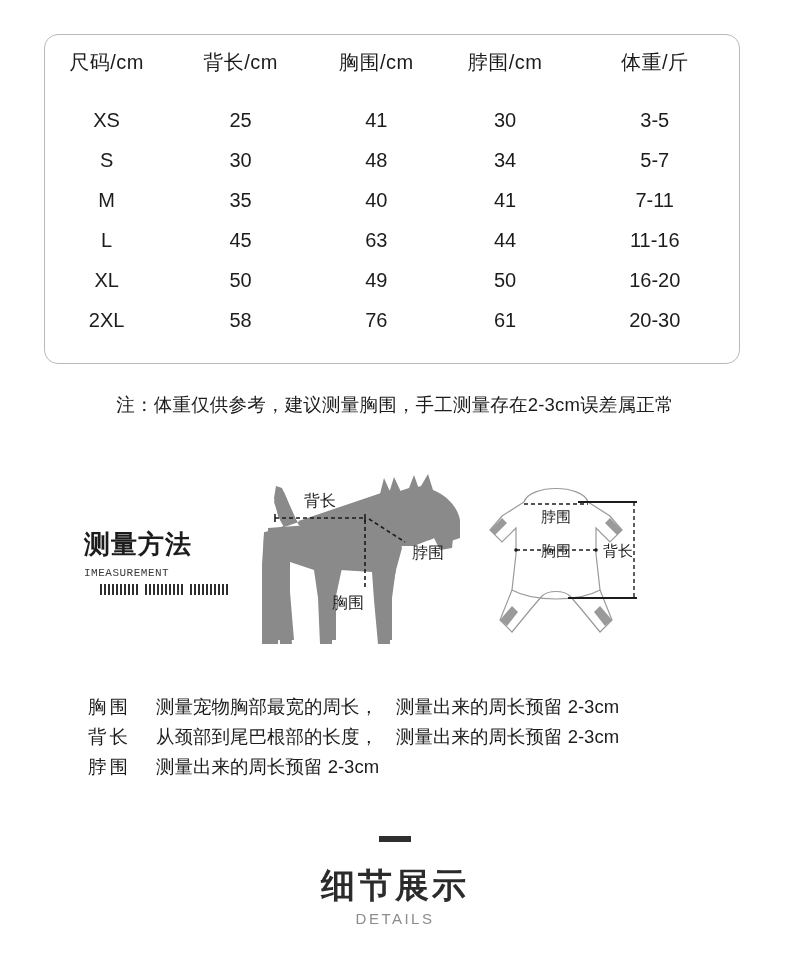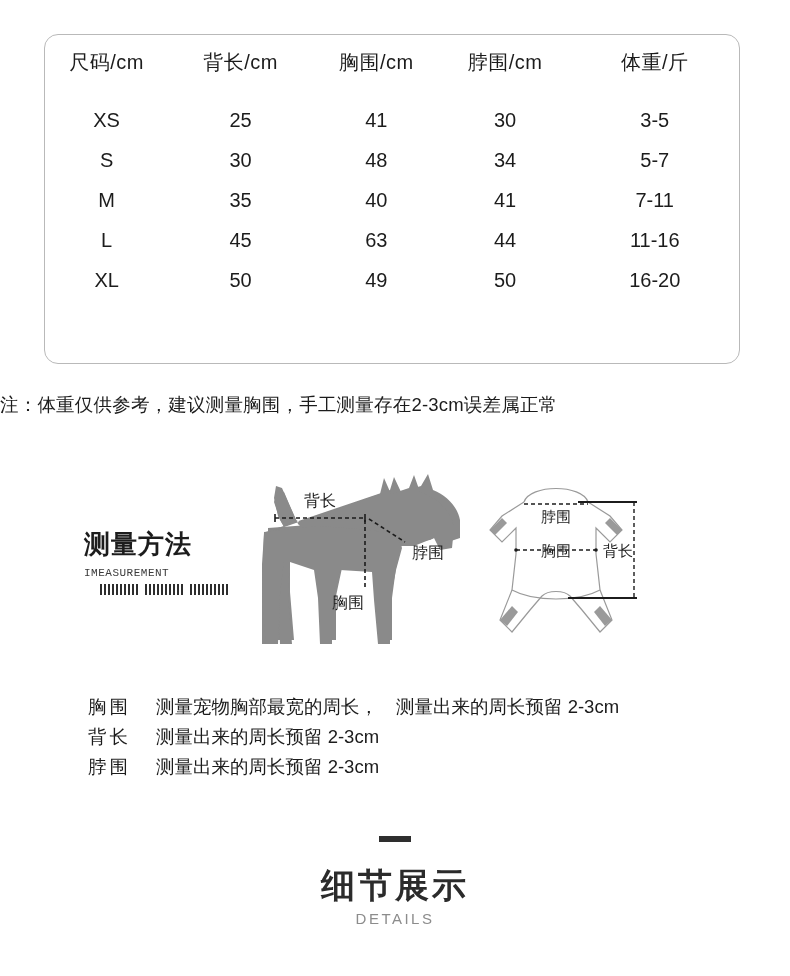--- a/index.html
+++ b/index.html
@@ -59,21 +59,21 @@
   .col-chest { width: 18.5%; }
   .col-neck  { width: 18.5%; }
   .col-wt    { width: 24.5%; }
 
   
   #table-note {
     position: absolute;
     left: 0;
     top: 392px;
     width: 790px;
-    text-align: left;
+    text-align: center;
     font-size: 18.5px;
     color: #1c1c1c;
     letter-spacing: 0.2px;
   }
 
   
   #measurement-heading {
     position: absolute;
     left: 84px;
     top: 530px;
@@ -234,20 +234,27 @@
       <td>63</td>
       <td>44</td>
       <td>11-16</td>
     </tr>
     <tr>
       <td>XL</td>
       <td>50</td>
       <td>49</td>
       <td>50</td>
       <td>16-20</td>
+    </tr>
+    <tr>
+      <td>2XL</td>
+      <td>58</td>
+      <td>76</td>
+      <td>61</td>
+      <td>20-30</td>
     </tr>
   </tbody>
 </table>
 
 <div id="table-note">注：体重仅供参考，建议测量胸围，手工测量存在2-3cm误差属正常</div>
 
 <div id="measurement-heading">
   <div id="measurement-title-cn">测量方法</div>
   <div id="measurement-title-en">iMEASUREMENT</div>
   <div id="ruler-icon">
@@ -383,20 +390,21 @@
 </svg>
 
 <div id="measure-descriptions">
   <div class="desc-row">
     <span class="desc-term">胸围</span>
     <span class="desc-text-a">测量宠物胸部最宽的周长，</span>
     <span class="desc-text-b">测量出来的周长预留 2-3cm</span>
   </div>
   <div class="desc-row">
     <span class="desc-term">背长</span>
+    <span class="desc-text-a">从颈部到尾巴根部的长度，</span>
     <span class="desc-text-b">测量出来的周长预留 2-3cm</span>
   </div>
   <div class="desc-row">
     <span class="desc-term">脖围</span>
     <span class="desc-text-b">测量出来的周长预留 2-3cm</span>
   </div>
 </div>
 
 <div id="details-section">
   <div id="details-dash"></div>

